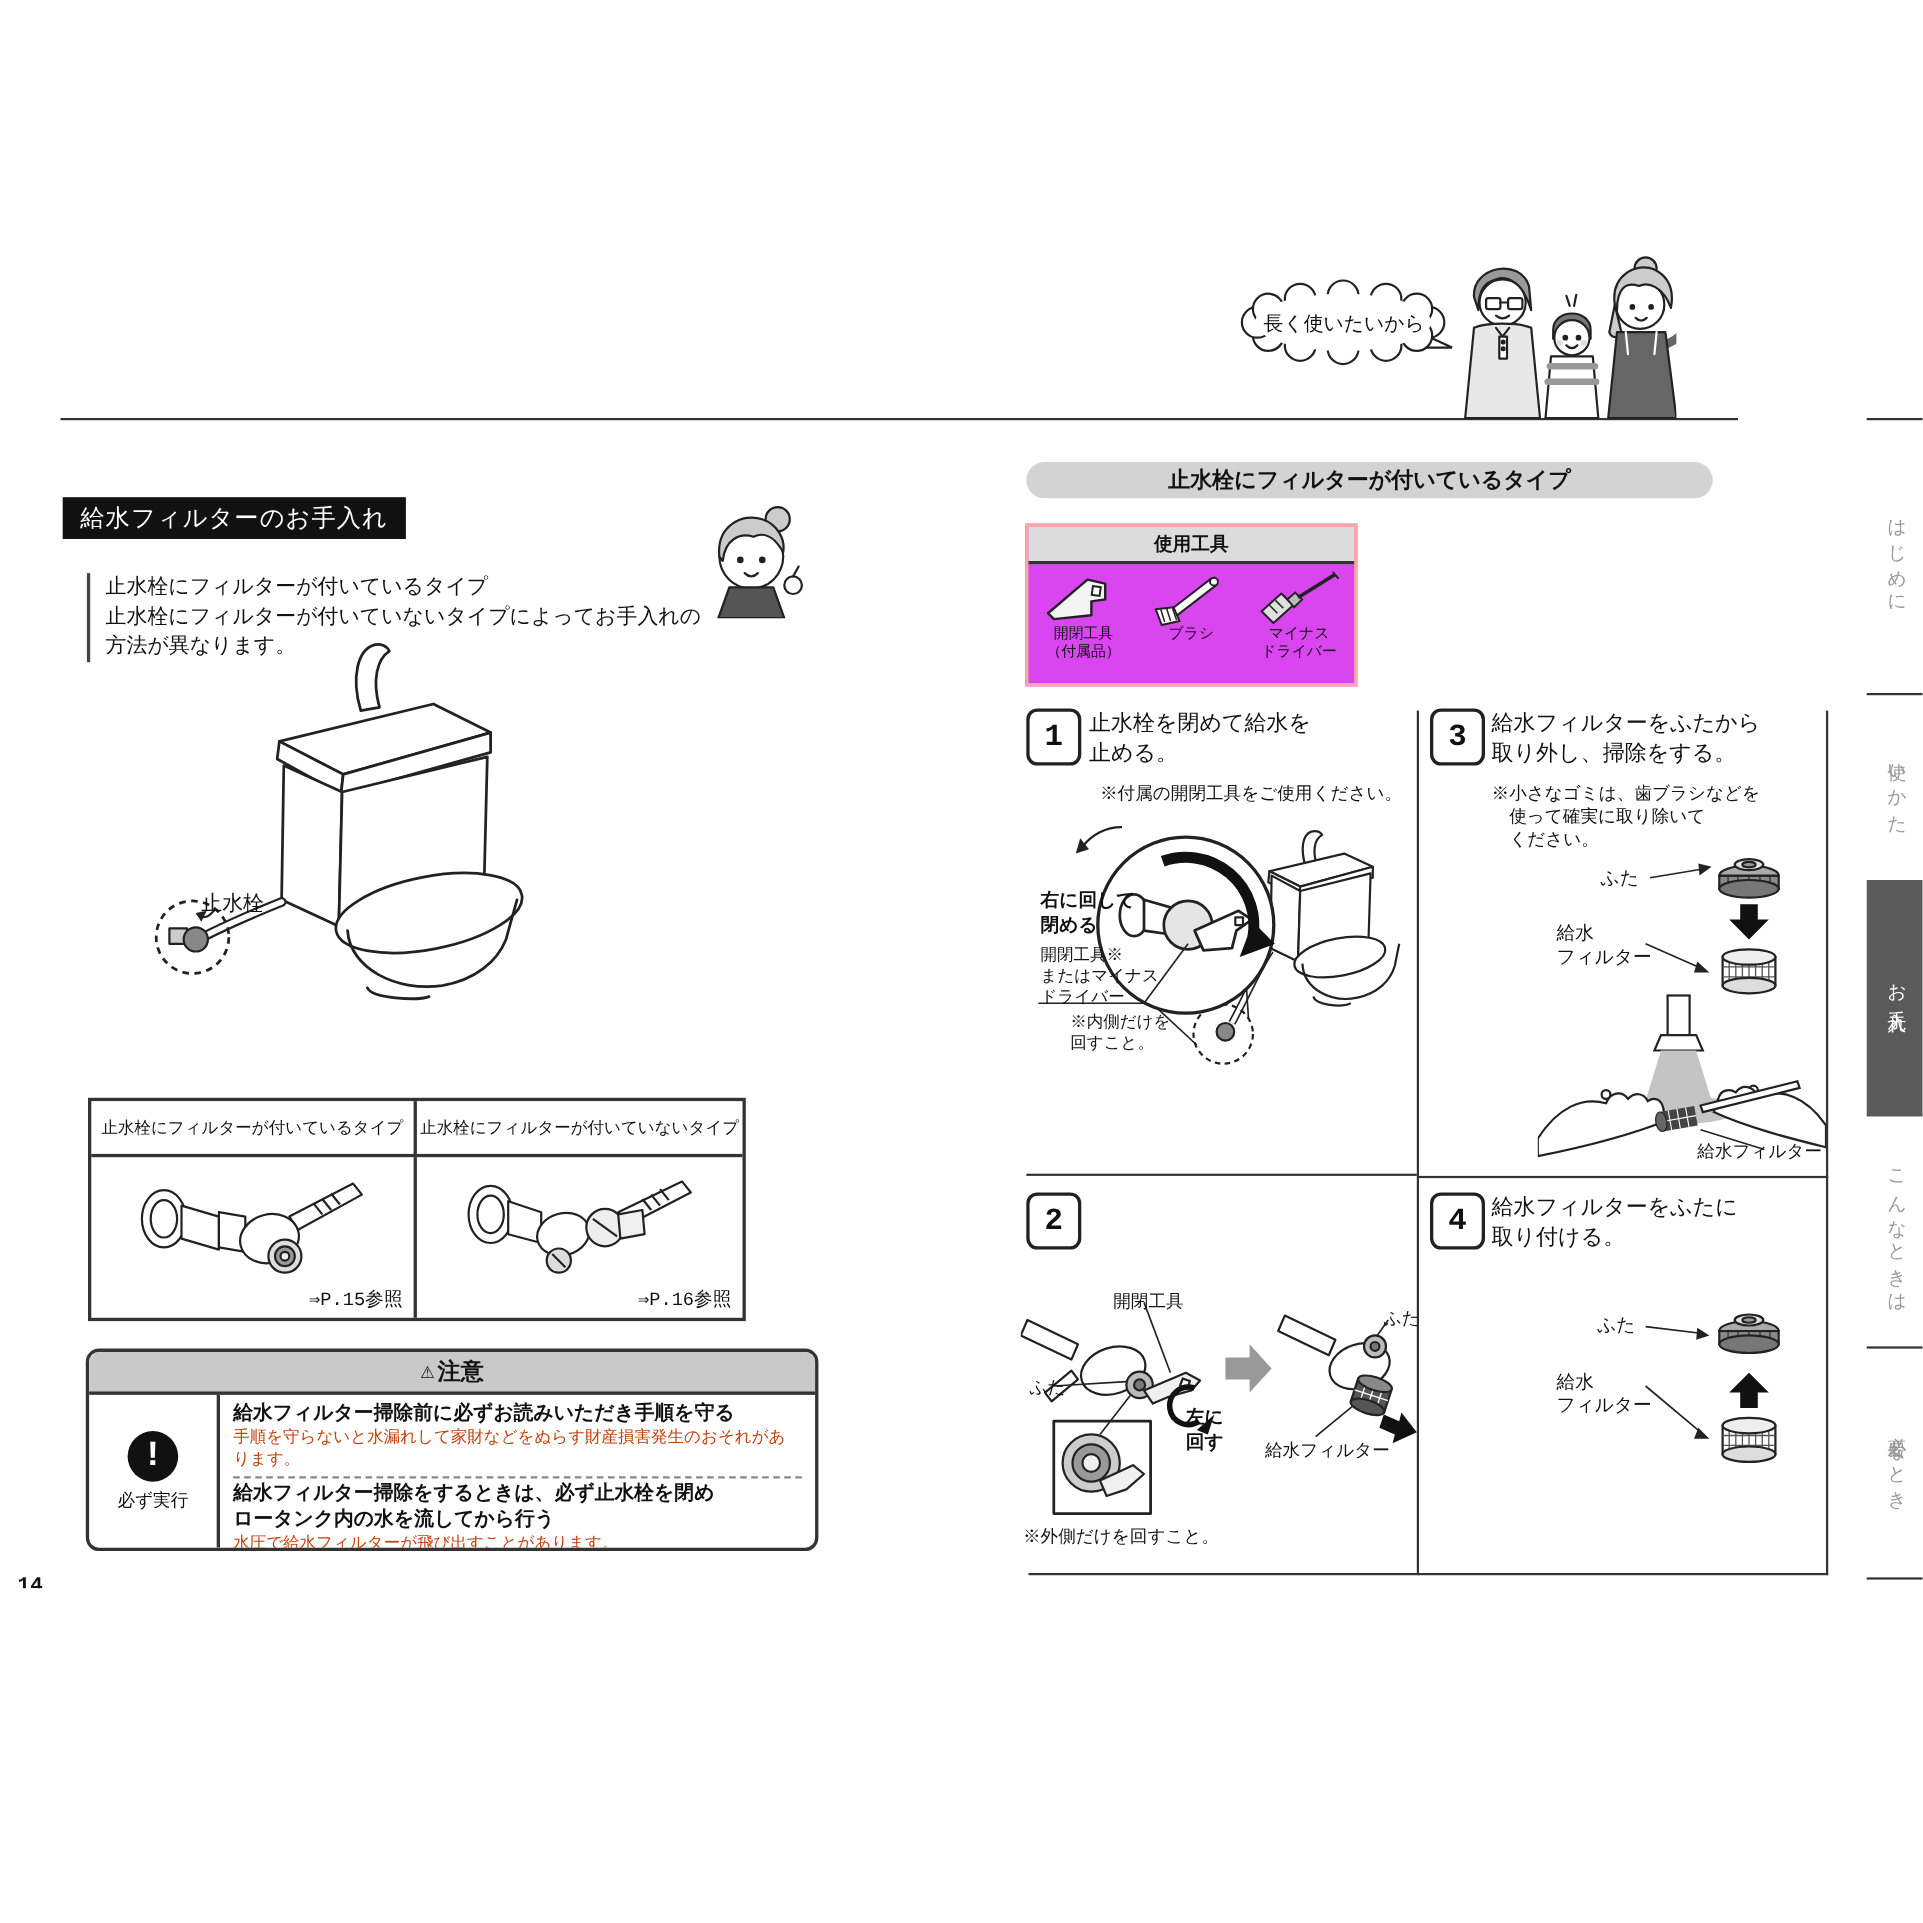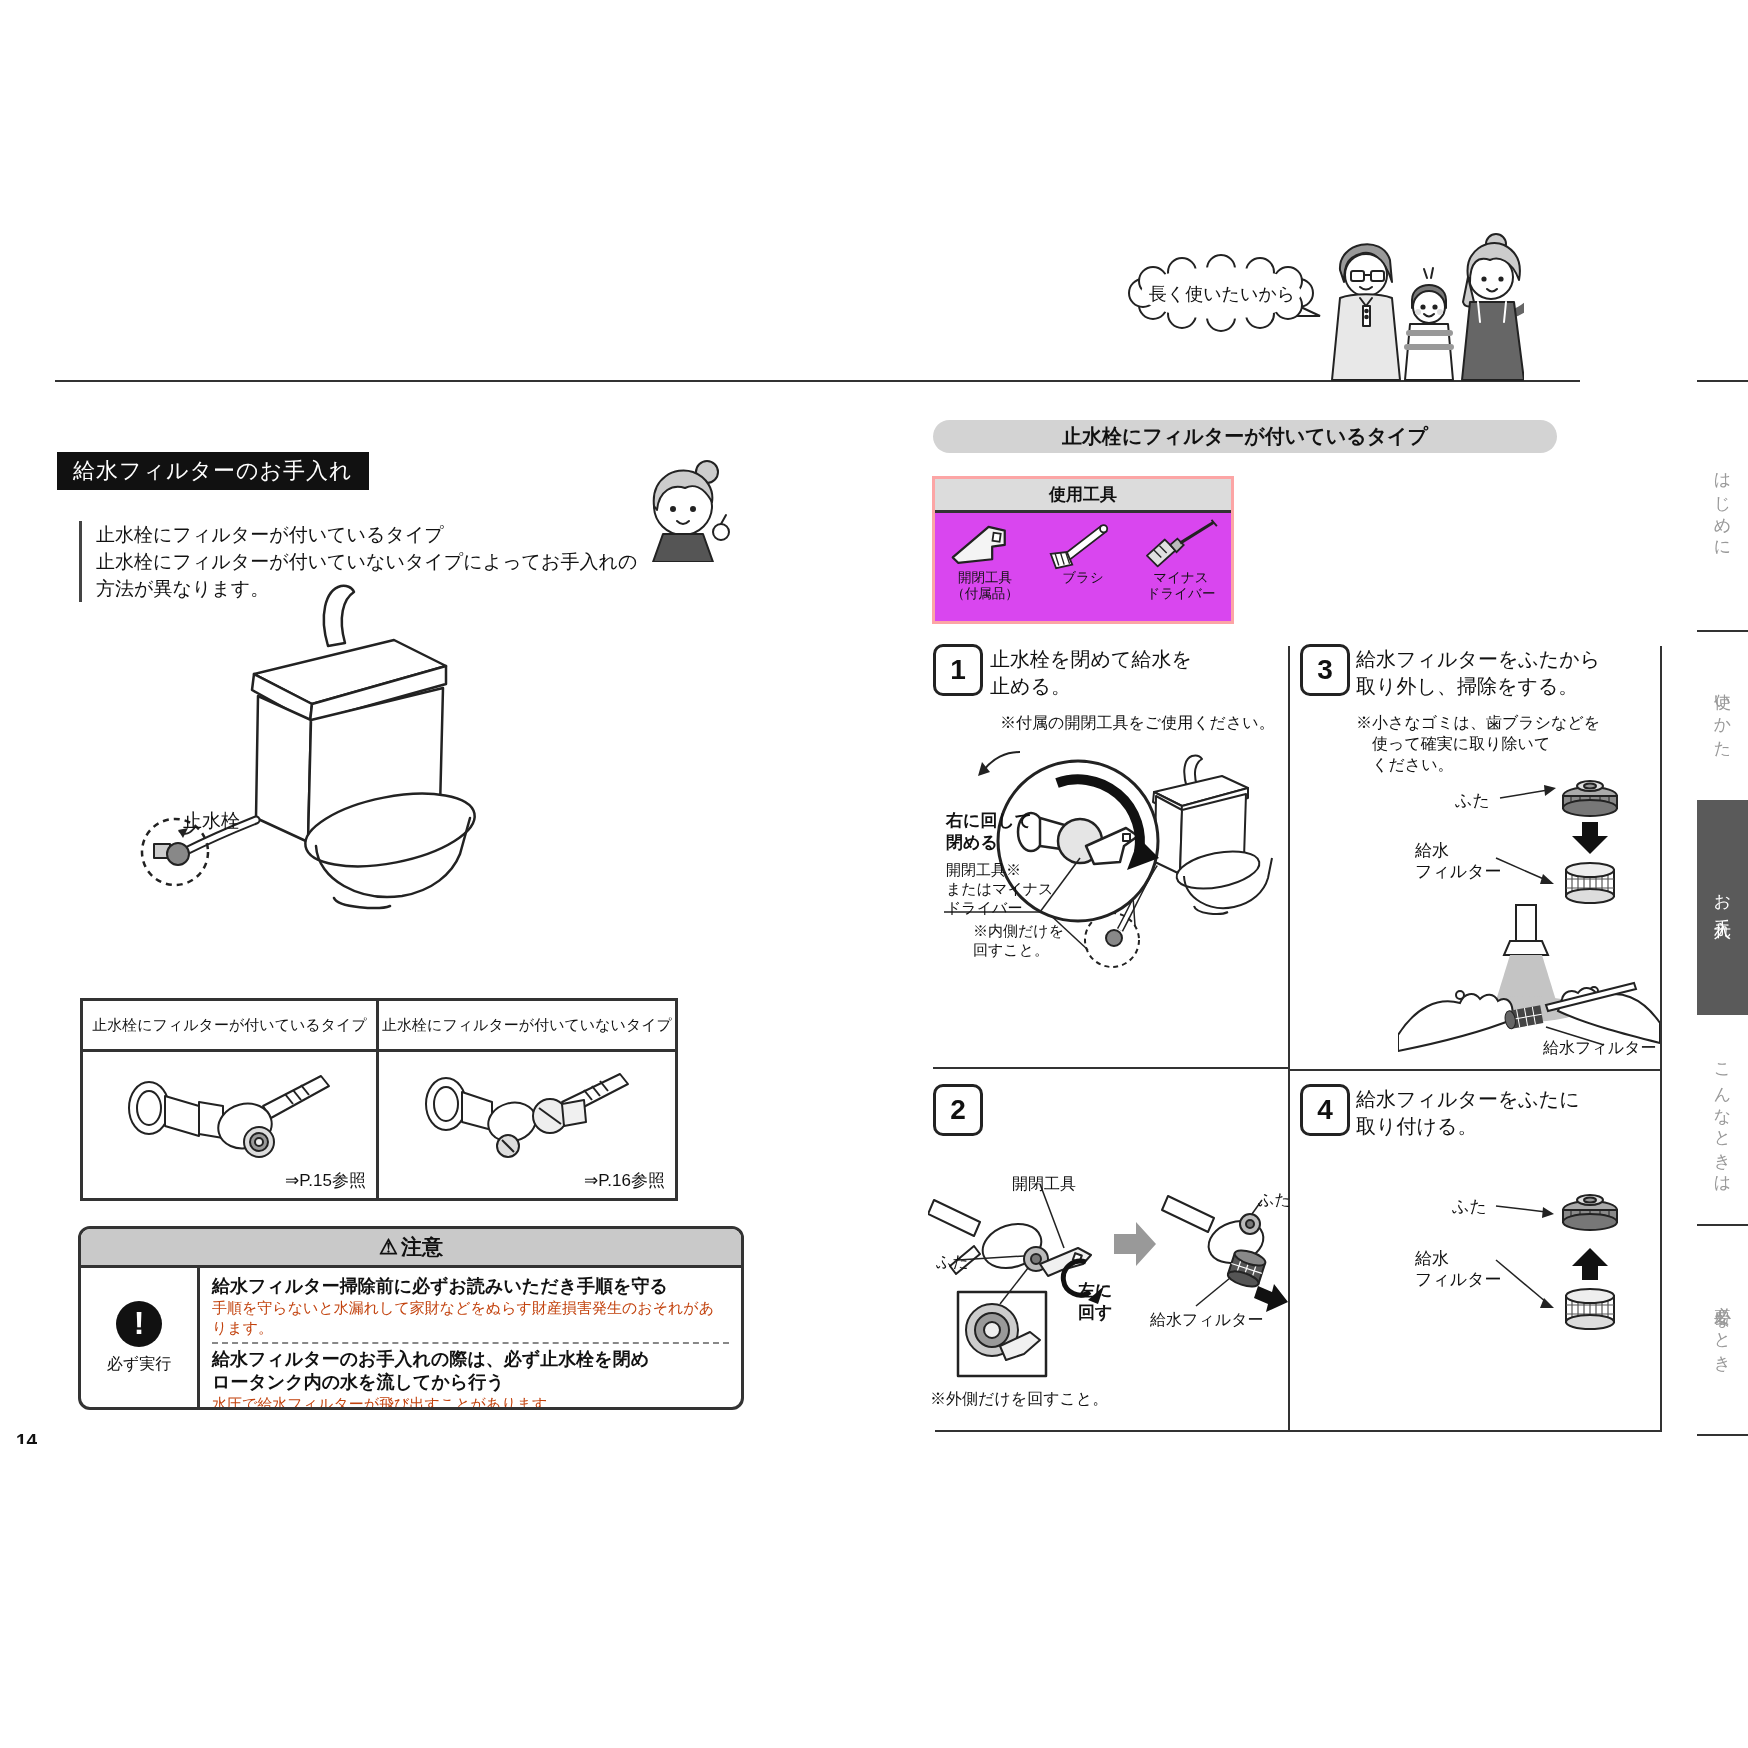--- a/index.html
+++ b/index.html
@@ -1,17 +1,17 @@
 <!DOCTYPE html>
 <html><head>
 <meta charset="utf-8">
 <style>
   html,body{margin:0;padding:0;background:#fff}
   #page{position:relative;width:1748px;height:1444px;background:#fff;overflow:hidden;
-        font-family:Liberation Sans, sans-serif;color:#111}
+        font-family:Liberation Mono, monospace;color:#111}
   .abs{position:absolute}
   .rule{position:absolute;background:#333;height:2px}
   .vrule{position:absolute;background:#333;width:2px}
   
   .intro{position:absolute;font-size:19px}
   .blacktitle{position:absolute;background:#111;color:#fff;font-size:22px;padding:4px 16px;letter-spacing:1px}
   .desc{position:absolute;border-left:3px solid #444;padding-left:14px;font-size:19px;line-height:27px;white-space:pre-line}
   .toilet-label{position:absolute;font-size:19px}
   .ttable{position:absolute;border:3px solid #333;display:grid;grid-template-columns:1fr 1fr;background:#fff}
   .th{height:48px;border-bottom:3px solid #333;display:flex;align-items:center;justify-content:center;font-size:15px}
@@ -218,21 +218,21 @@
     </div>
     <div class="caution-body">
       <div class="caution-left">
         <div class="cicon">!</div>
         <div class="cicon-label">必ず実行</div>
       </div>
       <div class="caution-right">
         <div class="cbold">給水フィルター掃除前に必ずお読みいただき手順を守る</div>
         <div class="cbody">手順を守らないと水漏れして家財などをぬらす財産損害発生のおそれがあります。</div>
         <div class="cdash"></div>
-        <div class="cbold">給水フィルターのお手入れの際は、必ず止水栓を閉め
+        <div class="cbold">給水フィルター掃除をするときは、必ず止水栓を閉め
 ロータンク内の水を流してから行う</div>
         <div class="cbody">水圧で給水フィルターが飛び出すことがあります。</div>
       </div>
     </div>
   </div>
 
   <div class="pagenum" style="left:16px;top:1430px">14</div>
 
   <div class="banner" style="left:933px;top:420px;width:624px;height:33px">止水栓にフィルターが付いているタイプ</div>
 

